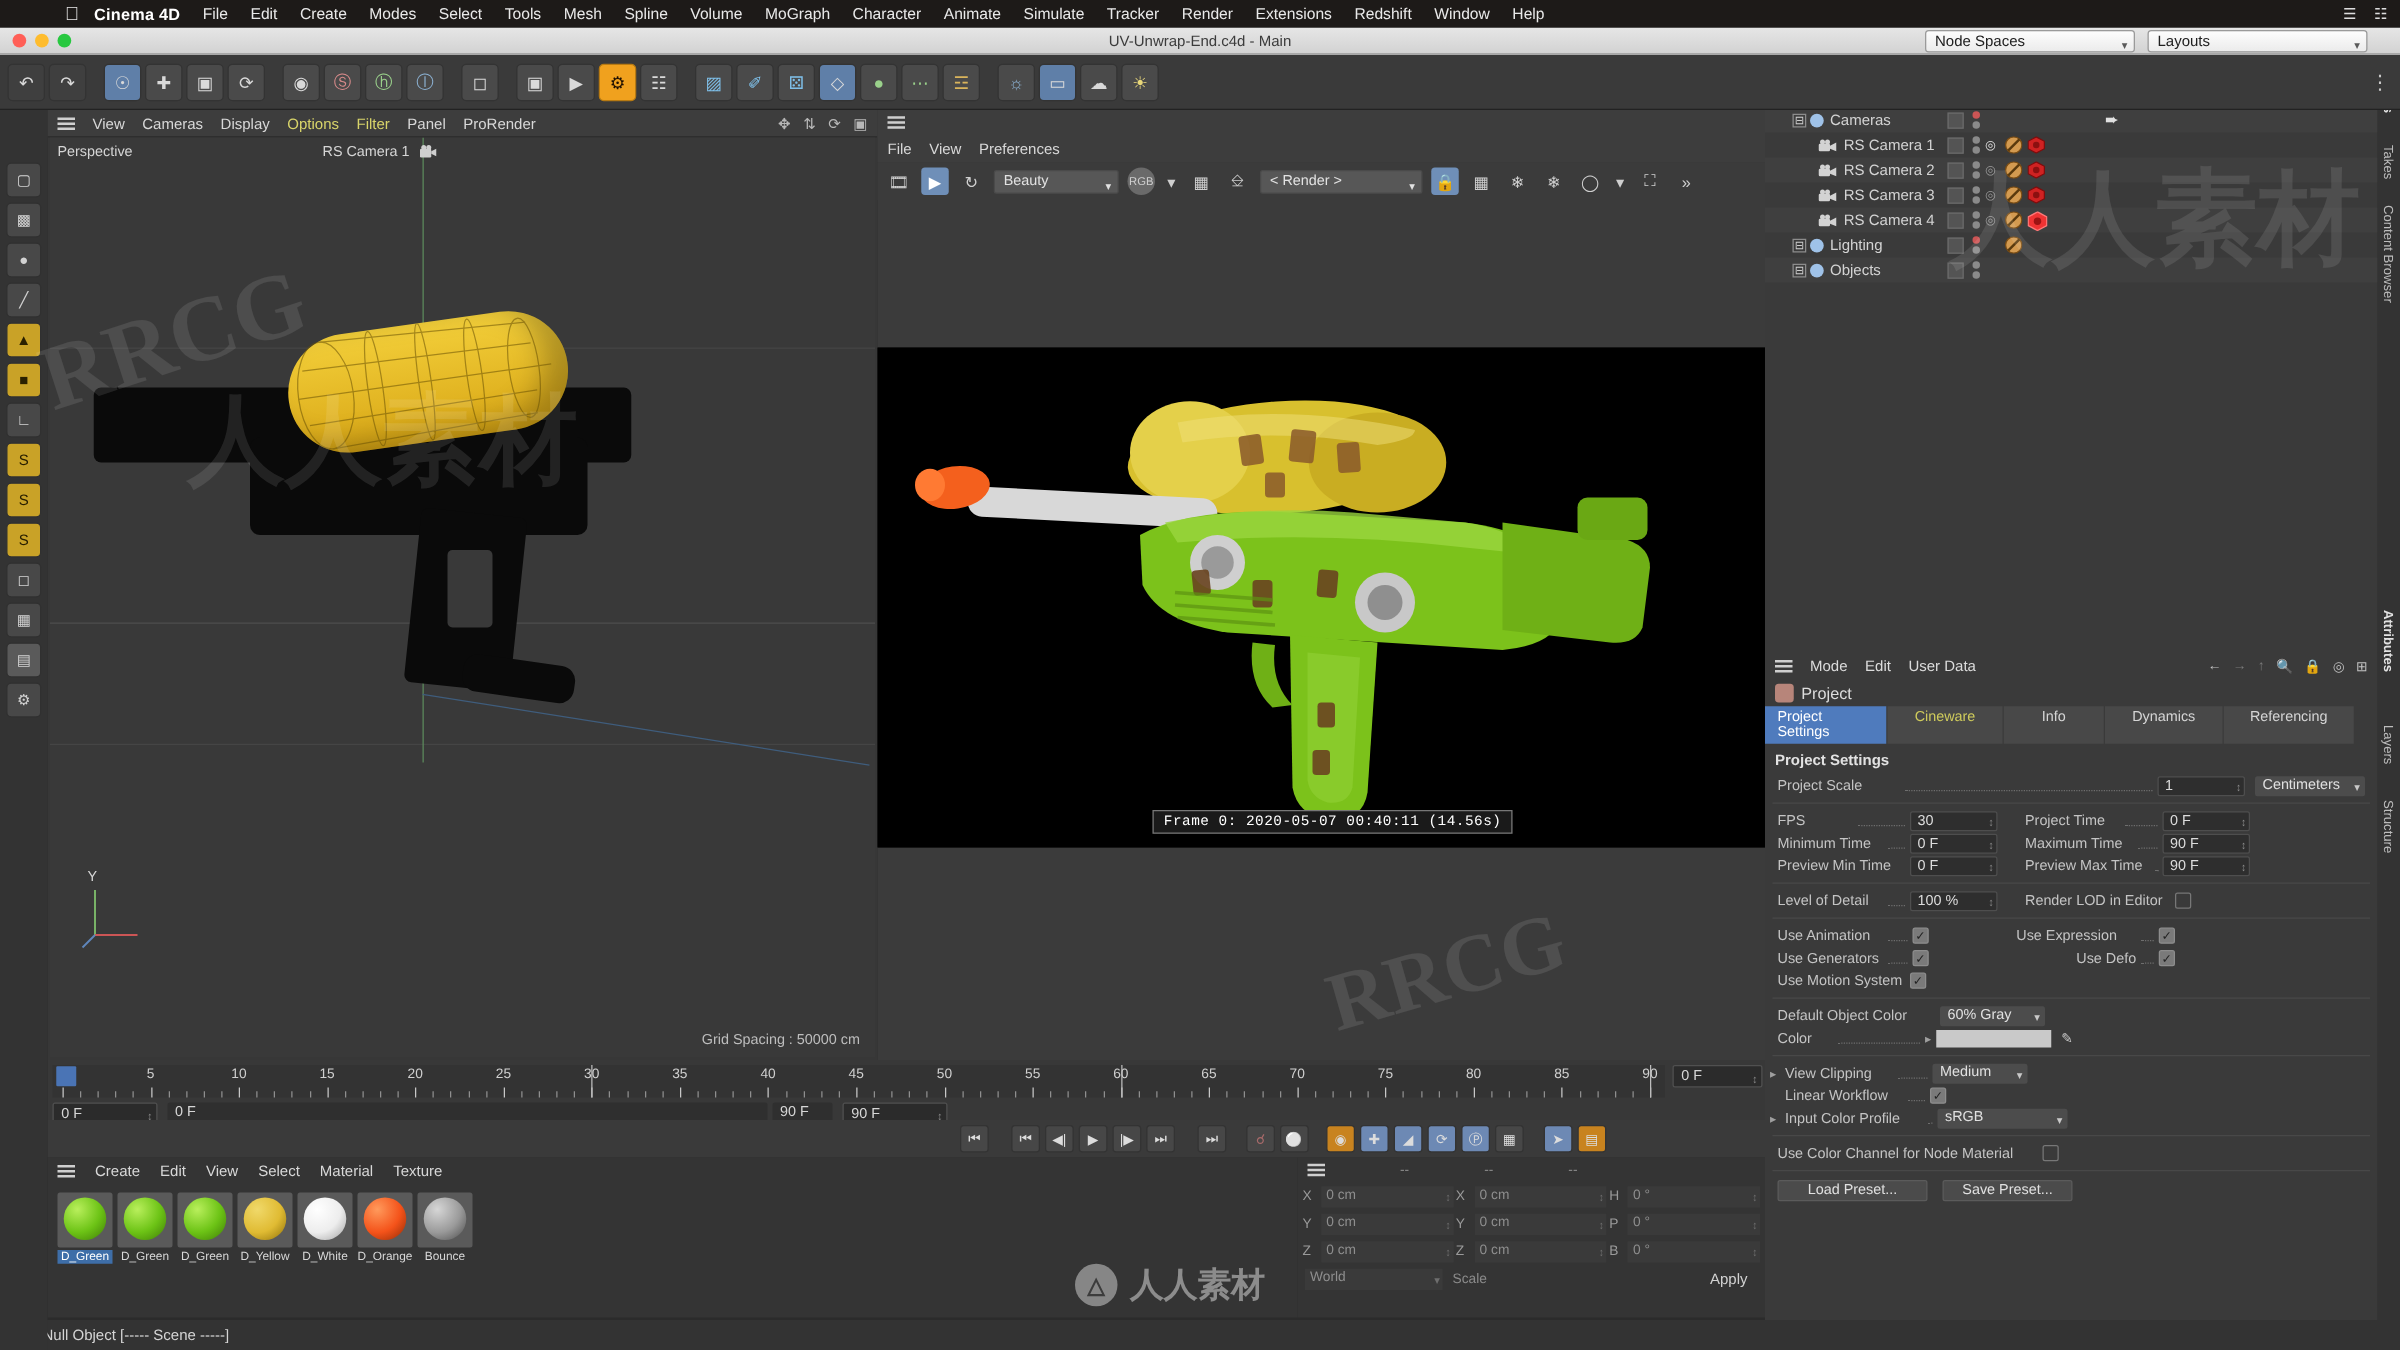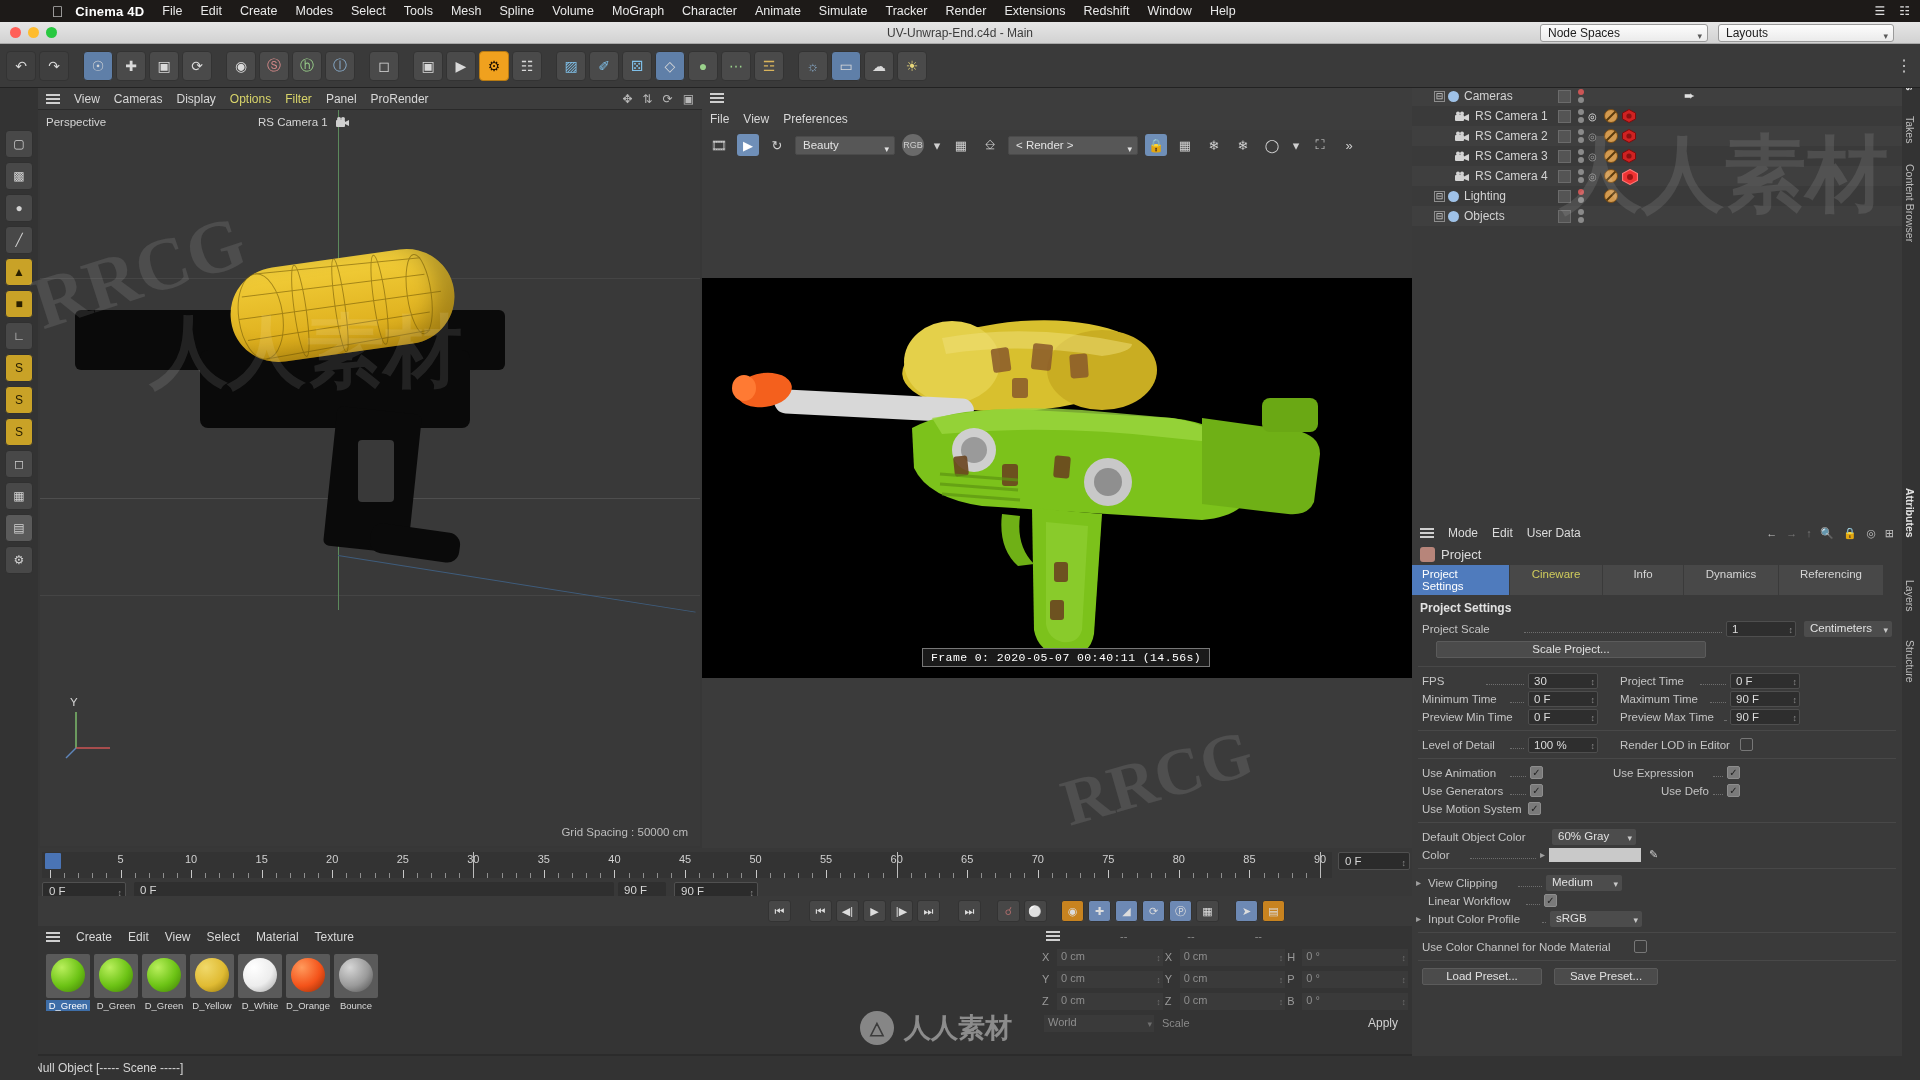--- a/index.html
+++ b/index.html
@@ -954,23 +954,20 @@
       <span class="pfield" style="width:70px;">
         <span>1</span>
         <span class="sp">↕</span>
       </span>
       <span class="pdrop" style="width:88px;margin-left:8px;">
         <span>Centimeters</span>
         <span class="cv">▾</span>
       </span>
     </div>
 
-    <div style="padding:3px 10px 3px 24px;">
-      <span class="pbtn" style="display:block;width:270px;">Scale Project...</span>
-    </div>
 
     <div class="hr"></div>
 
     <div class="prow" style="padding:0 10px;">
       <span class="plabel" style="width:60px;">FPS</span>
       <span class="dots" style="flex:0 0 38px;"></span>
       <span class="pfield" style="width:70px;">
         <span>30</span>
         <span class="sp">↕</span>
       </span>
@@ -1078,21 +1075,21 @@
     </div>
     <div class="prow" style="padding:0 4px 0 16px;">
       <span class="plabel" style="width:94px;">Linear Workflow</span>
       <span class="dots" style="flex:0 0 14px;"></span>
       <span class="pchk">✓</span>
     </div>
     <div class="prow" style="padding:0 4px;">
       <span style="color:#9f9f9f;font-size:10px;width:12px;">▸</span>
       <span class="plabel" style="width:110px;">Input Color Profile</span>
       <span class="dots" style="flex:0 0 4px;"></span>
-      <span class="pdrop" style="width:92px;">
+      <span class="pdrop" style="width:104px;">
         <span>sRGB</span>
         <span class="cv">▾</span>
       </span>
     </div>
 
     <div class="hr"></div>
 
     <div class="prow" style="padding:0 10px;">
       <span class="plabel" style="width:212px;">Use Color Channel for Node Material</span>
       <span class="pchk off"></span>

